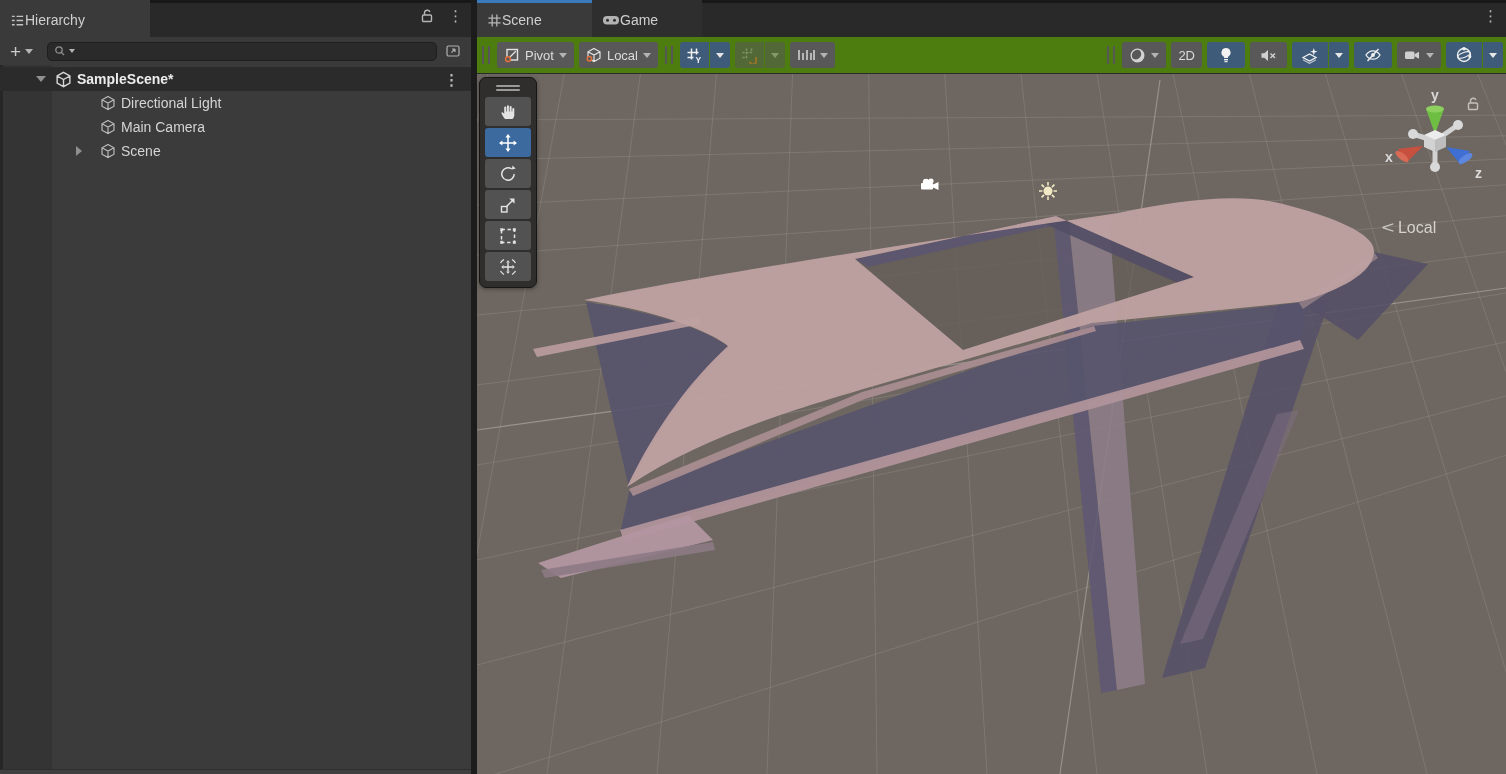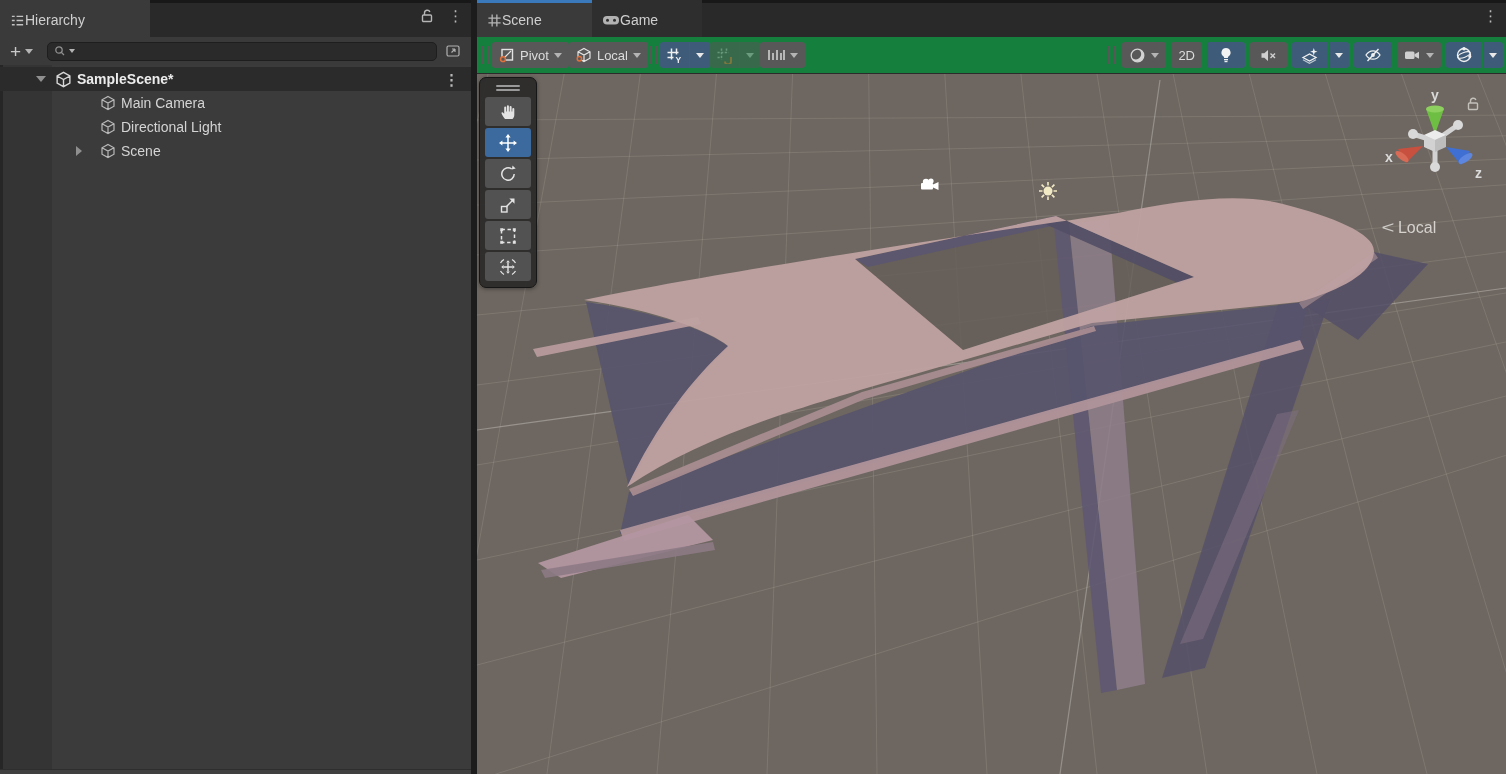--- a/index.html
+++ b/index.html
@@ -34,21 +34,21 @@
   .row { position:relative; height:24px; display:flex; align-items:center; color:#d4d4d4; font-size:14px; gap:5px; }
   .row-scene-header { background:#2b2b2b; margin-top:2px; font-weight:bold; color:#ececec; padding-left:36px; }
   .row-child { padding-left:100px; }
   .tri-down { width:0; height:0; border-left:5px solid transparent; border-right:5px solid transparent; border-top:6px solid #909090; margin-right:4px; }
   .tri-right { position:absolute; left:76px; width:0; height:0; border-top:5px solid transparent; border-bottom:5px solid transparent; border-left:6px solid #8f8f8f; }
   .row .kebab { margin-left:auto; margin-right:12px; }
   .h-bottom { height:5px; background:#3f3f3f; border-top:1px solid #2e2e2e; flex:none; }
 
   
   .scene-panel { width:1029px; height:774px; display:flex; flex-direction:column; }
-  .s-toolbar { height:37px; background:#15803d; border-bottom:1px solid #2b2b2b; display:flex; align-items:center; padding:0 3px; overflow:hidden; flex:none; }
+  .s-toolbar { height:37px; background:#4d7c0f; border-bottom:1px solid #2b2b2b; display:flex; align-items:center; padding:0 3px; gap:5px; overflow:hidden; flex:none; }
   .handle { width:8px; height:18px; border-left:2px solid #575757; border-right:2px solid #575757; margin:0 2px; flex:none; }
   .tb { height:26px; background:#585858; border-radius:3px; display:flex; align-items:center; gap:5px; padding:0 7px; color:#dcdcdc; font-size:13px; flex:none; }
   .tb.blue { background:#3e5c7a; }
   .split { display:flex; gap:1px; flex:none; }
   .split .tb { border-radius:3px 0 0 3px; }
   .split .tb-caret { height:26px; width:20px; background:#585858; border-radius:0 3px 3px 0; display:flex; align-items:center; justify-content:center; flex:none; }
   .split .tb-caret.blue { background:#3e5c7a; }
   .right-group { margin-left:auto; display:flex; align-items:center; gap:5px; }
   .dim { opacity:.55; }
 
@@ -118,27 +118,27 @@
         <svg width="17" height="17" viewBox="0 0 16 16">
           <path d="M8 1.3L14 4.7v6.6L8 14.7 2 11.3V4.7z M2 4.7L8 8l6-3.3 M8 8v6.7" fill="none" stroke="#d8d8d8" stroke-width="1.3"></path>
         </svg>
         <span>SampleScene*</span>
         <span class="kebab">⋮</span>
       </div>
       <div class="row row-child">
         <svg width="16" height="16" viewBox="0 0 16 16">
           <path d="M8 1.5L14 4.8v6.4L8 14.5 2 11.2V4.8z M2 4.8L8 8l6-3.2 M8 8v6.5" fill="none" stroke="#b9b9b9" stroke-width="1.2"></path>
         </svg>
+        <span>Directional Light</span>
+      </div>
+      <div class="row row-child">
+        <svg width="16" height="16" viewBox="0 0 16 16">
+          <path d="M8 1.5L14 4.8v6.4L8 14.5 2 11.2V4.8z M2 4.8L8 8l6-3.2 M8 8v6.5" fill="none" stroke="#b9b9b9" stroke-width="1.2"></path>
+        </svg>
         <span>Main Camera</span>
-      </div>
-      <div class="row row-child">
-        <svg width="16" height="16" viewBox="0 0 16 16">
-          <path d="M8 1.5L14 4.8v6.4L8 14.5 2 11.2V4.8z M2 4.8L8 8l6-3.2 M8 8v6.5" fill="none" stroke="#b9b9b9" stroke-width="1.2"></path>
-        </svg>
-        <span>Directional Light</span>
       </div>
       <div class="row row-child">
         <span class="tri-right"></span>
         <svg width="16" height="16" viewBox="0 0 16 16">
           <path d="M8 1.5L14 4.8v6.4L8 14.5 2 11.2V4.8z M2 4.8L8 8l6-3.2 M8 8v6.5" fill="none" stroke="#b9b9b9" stroke-width="1.2"></path>
         </svg>
         <span>Scene</span>
       </div>
     </div>
     <div class="h-bottom"></div>

